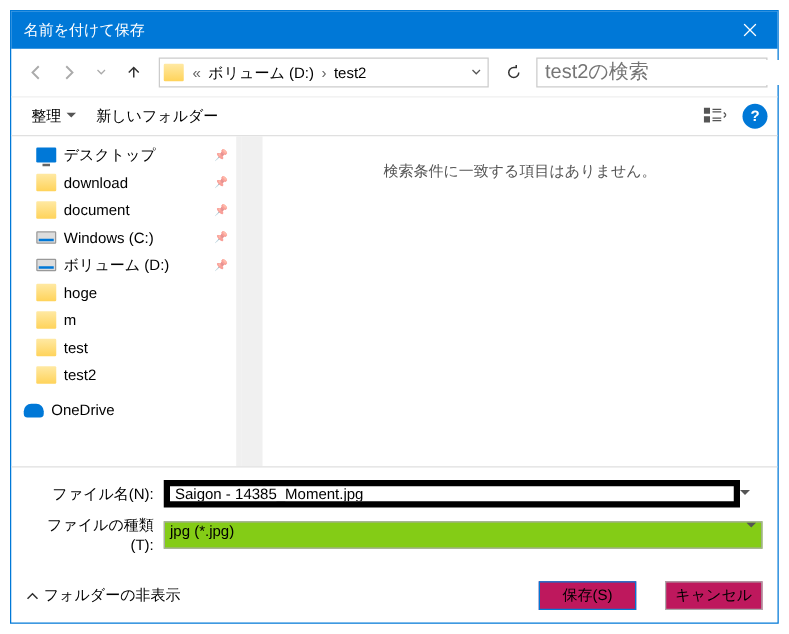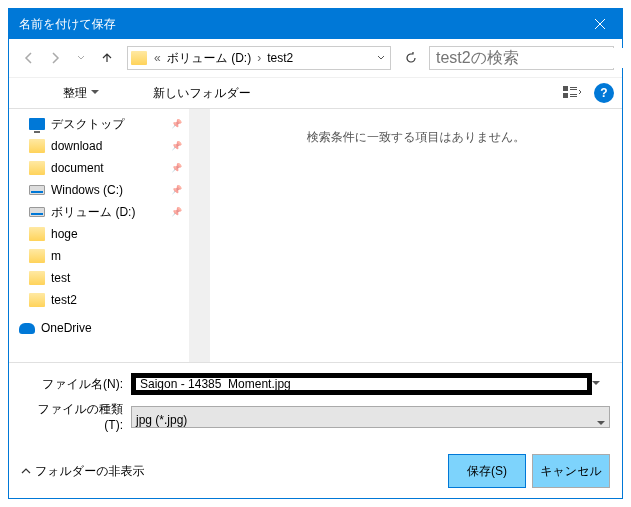--- a/index.html
+++ b/index.html
@@ -13,21 +13,21 @@
 .nav-btn.enabled { color: #333; }
 .breadcrumb { flex: 1; height: 24px; border: 1px solid #ccc; display: flex; align-items: center; margin: 0 6px; background: #fff; }
 .bc-icon { width: 22px; display: flex; align-items: center; justify-content: center; }
 .bc-sep { color: #666; padding: 0 4px; }
 .bc-item { padding: 0 2px; cursor: pointer; }
 .bc-drop { width: 18px; display: flex; justify-content: center; color: #666; cursor: pointer; }
 .refresh-btn { width: 24px; height: 24px; display: flex; align-items: center; justify-content: center; color: #333; cursor: pointer; }
 .search { width: 185px; height: 24px; border: 1px solid #ccc; display: flex; align-items: center; padding: 0 4px; margin-left: 4px; }
 .search input { border: none; outline: none; flex: 1; color: #0369a1; font-size: 16px; }
 .toolbar { height: 32px; border-bottom: 1px solid #e0e0e0; border-top: 1px solid #f0f0f0; display: flex; align-items: center; padding: 0 8px; }
-.tb-item { padding: 4px 8px; cursor: pointer; display: flex; align-items: center; gap: 4px; margin-left: 38px; }
+.tb-item { padding: 4px 8px; cursor: pointer; display: flex; align-items: center; gap: 4px; }
 .tb-spacer { flex: 1; }
 .tb-icon { width: 28px; height: 24px; display: flex; align-items: center; justify-content: center; cursor: pointer; }
 .help-icon { width: 20px; height: 20px; border-radius: 50%; background: #0078d7; color: #fff; display: flex; align-items: center; justify-content: center; font-weight: bold; margin-left: 8px; cursor: pointer; }
 .content { flex: 1; display: flex; min-height: 0; }
 .tree { width: 180px; overflow-y: auto; padding: 4px 0; }
 .tree-item { height: 22px; display: flex; align-items: center; padding: 0 6px 0 20px; cursor: pointer; gap: 6px; }
 .tree-item.pinned::after { content: '📌'; font-size: 9px; margin-left: auto; opacity: 0.5; }
 .tree-item.selected { background: #cce8ff; }
 .tree-item.group { padding-left: 10px; margin-top: 6px; }
 .folder-icon { width: 16px; height: 14px; background: linear-gradient(#ffe9a3, #ffd35a); border-radius: 1px; display: inline-block; }
@@ -38,26 +38,26 @@
 .onedrive-icon { width: 16px; height: 11px; background: #0078d7; border-radius: 6px 6px 3px 3px; display: inline-block; }
 .pc-icon { width: 16px; height: 12px; background: #3a96dd; border-radius: 1px; display: inline-block; position: relative; border: 1px solid #2a7ab8; }
 .splitter { width: 4px; background: #f0f0f0; cursor: ew-resize; }
 .file-area { flex: 1; display: flex; }
 .scroll-gutter { width: 17px; background: #f0f0f0; }
 .file-content { flex: 1; padding: 20px; text-align: center; color: #555; }
 .bottom { border-top: 1px solid #e0e0e0; padding: 10px 12px 8px 12px; }
 .field-row { display: flex; align-items: center; margin-bottom: 6px; }
 .field-label { width: 110px; text-align: right; padding-right: 8px; }
 .field-input { flex: 1; height: 22px; border: 5px solid #000000; padding: 0 4px; outline: none; }
-.field-select { flex: 1; height: 22px; border: 1px solid #aaa; padding: 0 4px; background: #e5e5e5; display: flex; align-items: flex-end; cursor: pointer; }
+.field-select { flex: 1; height: 22px; border: 1px solid #aaa; padding: 0 4px; background: #84cc16; display: flex; align-items: flex-start; cursor: pointer; }
 .combo-arrow { width: 18px; text-align: center; color: #555; }
 .footer { display: flex; align-items: center; padding: 8px 12px 10px 12px; }
 .expand-link { display: flex; align-items: center; gap: 4px; cursor: pointer; }
 .footer-spacer { flex: 1; }
-.btn { min-width: 78px; height: 34px; border: 1px solid #aaa; background: #7dd3fc; margin-left: 6px; cursor: pointer; display: flex; align-items: center; justify-content: center; }
+.btn { min-width: 78px; height: 23px; border: 1px solid #aaa; background: #be185d; margin-left: 23px; cursor: pointer; display: flex; align-items: center; justify-content: center; }
 .btn.primary { border-color: #0078d7; }
 svg { display: block; }
 </style>
 </head>
 <body>
 
 <div class="dialog">
   <div class="titlebar">
     <span class="titlebar-text">名前を付けて保存</span>
     <div class="titlebar-close">

